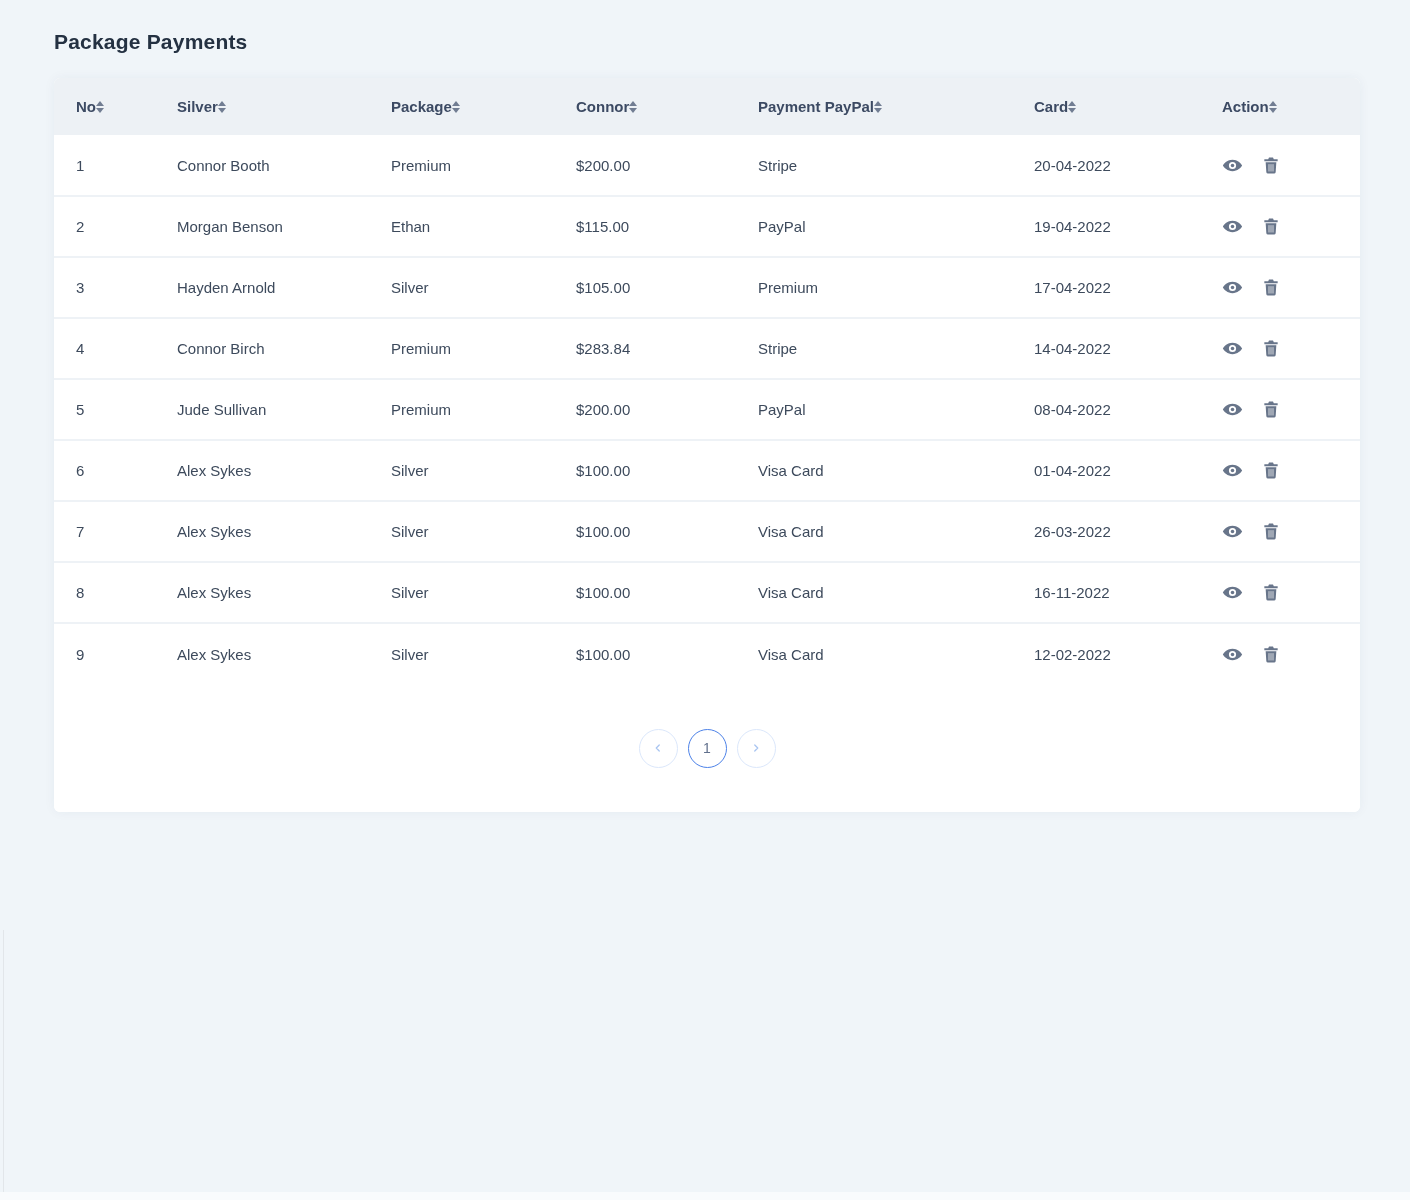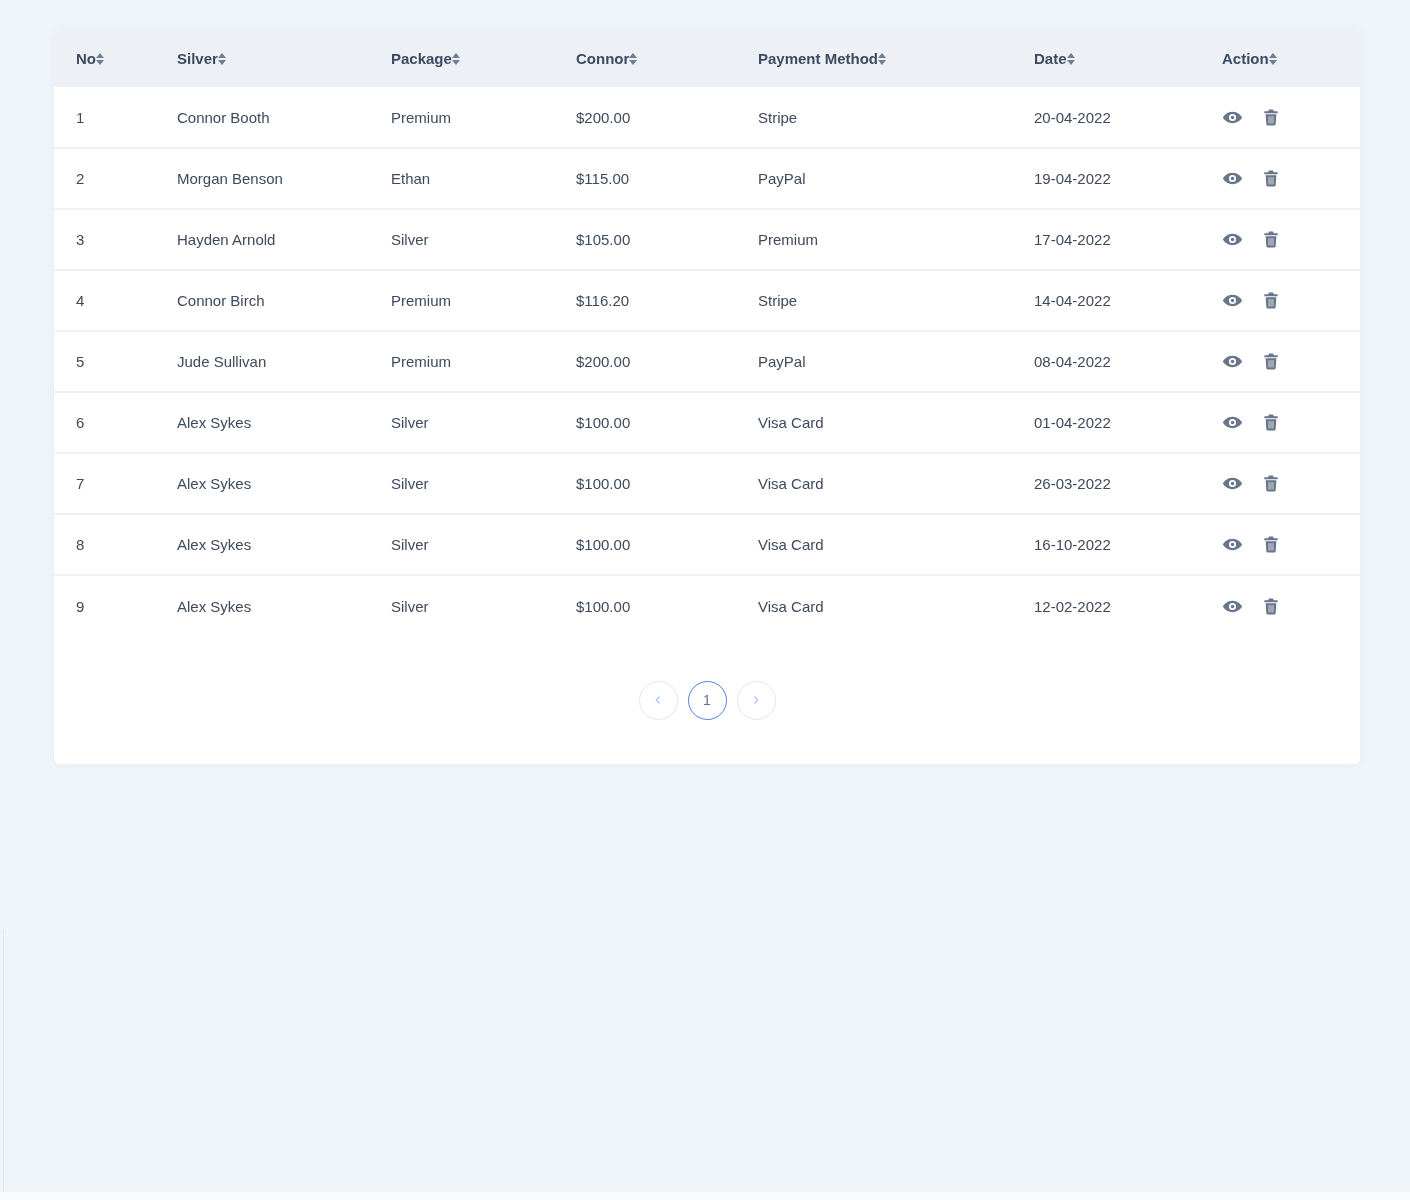--- a/index.html
+++ b/index.html
@@ -52,20 +52,21 @@
   }
   .page-btn.nav { border:1.5px solid var(--nav-border,#dbe7fb); }
   .page-btn.active { border:1.5px solid var(--active-border,#4d82e8); color:var(--active-text,#61708c); }
   .edge-line { position:absolute; left:3px; top:930px; bottom:0; width:1px; background:#e2e6ea; }
   .bottom-strip { position:absolute; left:0; bottom:0; width:100%; height:8px; background:#f9fbfd; }
 </style>
 </head>
 <body>
 
 <div class="content">
+  <h1 class="page-title">Package Payments</h1>
 
   <div class="card">
     <table>
       <colgroup>
         <col class="c-no">
           <col class="c-seller">
           <col class="c-package">
         <col class="c-amount">
           <col class="c-method">
           <col class="c-date">
@@ -95,28 +96,28 @@
                 </span>
               </span></th>
             <th><span class="th-inner">
                 <span>Connor</span>
                 <span class="sort">
                   <i class="up"></i>
                   <i class="dn"></i>
                 </span>
               </span></th>
             <th><span class="th-inner">
-                <span>Payment Method</span>
-                <span class="sort">
-                  <i class="up"></i>
-                  <i class="dn"></i>
-                </span>
-              </span></th>
-            <th><span class="th-inner">
-                <span>Date</span>
+                <span>Payment PayPal</span>
+                <span class="sort">
+                  <i class="up"></i>
+                  <i class="dn"></i>
+                </span>
+              </span></th>
+            <th><span class="th-inner">
+                <span>Card</span>
                 <span class="sort">
                   <i class="up"></i>
                   <i class="dn"></i>
                 </span>
               </span></th>
             <th><span class="th-inner">
                 <span>Action</span>
                 <span class="sort">
                   <i class="up"></i>
                   <i class="dn"></i>
@@ -209,21 +210,21 @@
                     </svg>
                   </span>
                 </button>
               </div>
             </td>
           </tr>
           <tr>
             <td>4</td>
             <td>Connor Birch</td>
             <td>Premium</td>
-            <td>$116.20</td>
+            <td>$283.84</td>
             <td>Stripe</td>
             <td>14-04-2022</td>
             <td>
               <div class="actions">
                 <button class="icon-btn">
                   <span style="display:inline-flex">
                     <svg width="21" height="21" viewBox="0 0 24 24">
                       <path fill="#68758a" d="M12 5.5c-5.6 0-9.9 4.3-11 6.5 1.1 2.2 5.4 6.5 11 6.5s9.9-4.3 11-6.5c-1.1-2.2-5.4-6.5-11-6.5zm0 10.6a4.1 4.1 0 1 1 0-8.2 4.1 4.1 0 0 1 0 8.2z"></path>
                       <circle cx="12" cy="12" r="2" fill="#68758a"></circle>
                     </svg>
@@ -327,21 +328,21 @@
                 </button>
               </div>
             </td>
           </tr>
           <tr>
             <td>8</td>
             <td>Alex Sykes</td>
             <td>Silver</td>
             <td>$100.00</td>
             <td>Visa Card</td>
-            <td>16-10-2022</td>
+            <td>16-11-2022</td>
             <td>
               <div class="actions">
                 <button class="icon-btn">
                   <span style="display:inline-flex">
                     <svg width="21" height="21" viewBox="0 0 24 24">
                       <path fill="#68758a" d="M12 5.5c-5.6 0-9.9 4.3-11 6.5 1.1 2.2 5.4 6.5 11 6.5s9.9-4.3 11-6.5c-1.1-2.2-5.4-6.5-11-6.5zm0 10.6a4.1 4.1 0 1 1 0-8.2 4.1 4.1 0 0 1 0 8.2z"></path>
                       <circle cx="12" cy="12" r="2" fill="#68758a"></circle>
                     </svg>
                   </span>
                 </button>

